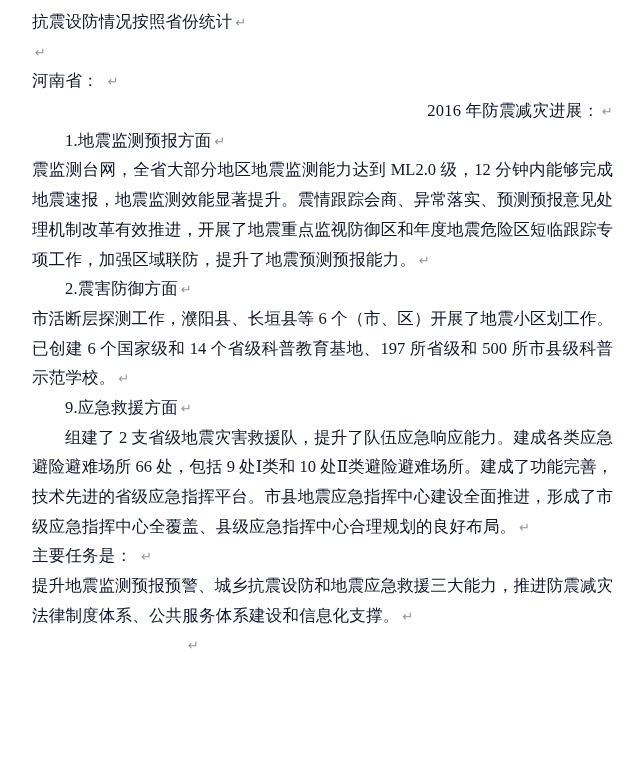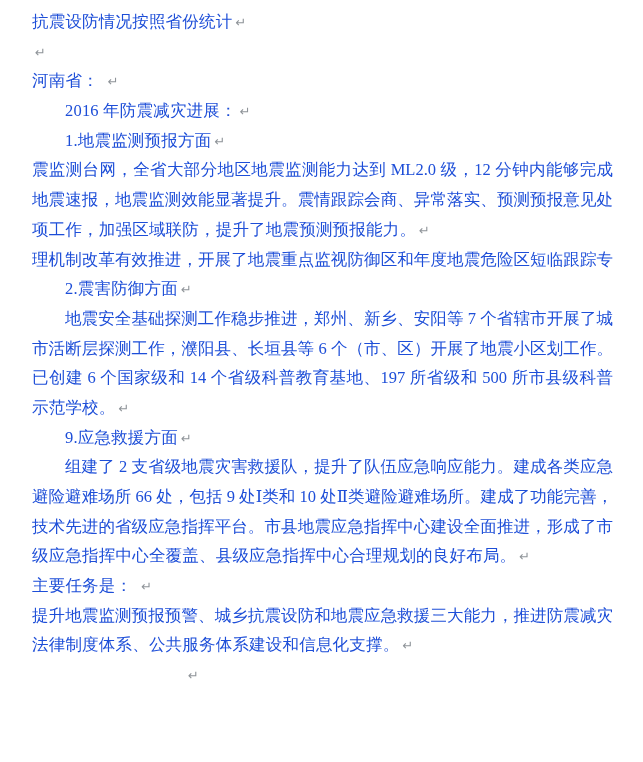--- a/index.html
+++ b/index.html
@@ -26,47 +26,46 @@
     white-space: nowrap;
     letter-spacing: 0.2px;
   }
   .text-line.justified {
     white-space: normal;
     text-align: justify;
     text-align-last: justify;
     letter-spacing: 0;
   }
   .text-line .line-text {
-    color: #1d4ed8;
+    color: #0f172a;
   }
   .pilcrow {
     color: #8f9499;
     font-size: 13px;
     margin-left: 3px;
     font-family: "DejaVu Sans", sans-serif;
     letter-spacing: 0;
   }
   .pilcrow.gapped { margin-left: 9px; }
 </style>
 </head>
 <body>
 
 <div class="page">
   <div id="doc-lines">
       <div class="text-line"><span class="line-text">抗震设防情况按照省份统计</span><span class="pilcrow">↵</span></div>
       <div class="text-line"><span class="line-text"></span><span class="pilcrow">↵</span></div>
       <div class="text-line"><span class="line-text">河南省：</span><span class="pilcrow gapped">↵</span></div>
-      <div class="text-line" style="padding-left: 33px;"><span class="line-text">2016 年防震减灾进展：</span><span class="pilcrow">↵</span></div>
+      <div class="text-line" style="padding-left: 33px; text-align: right;"><span class="line-text">2016 年防震减灾进展：</span><span class="pilcrow">↵</span></div>
       <div class="text-line" style="padding-left: 33px;"><span class="line-text">1.地震监测预报方面</span><span class="pilcrow">↵</span></div>
       <div class="text-line justified"><span class="line-text">震监测台网，全省大部分地区地震监测能力达到 ML2.0 级，12 分钟内能够完成</span></div>
       <div class="text-line justified"><span class="line-text">地震速报，地震监测效能显著提升。震情跟踪会商、异常落实、预测预报意见处</span></div>
+      <div class="text-line justified"><span class="line-text">理机制改革有效推进，开展了地震重点监视防御区和年度地震危险区短临跟踪专</span></div>
       <div class="text-line"><span class="line-text">项工作，加强区域联防，提升了地震预测预报能力。</span><span class="pilcrow">↵</span></div>
-      <div class="text-line justified"><span class="line-text">理机制改革有效推进，开展了地震重点监视防御区和年度地震危险区短临跟踪专</span></div>
       <div class="text-line" style="padding-left: 33px;"><span class="line-text">2.震害防御方面</span><span class="pilcrow">↵</span></div>
-      <div class="text-line justified" style="padding-left: 33px;"><span class="line-text">地震安全基础探测工作稳步推进，郑州、新乡、安阳等 7 个省辖市开展了城</span></div>
       <div class="text-line justified"><span class="line-text">市活断层探测工作，濮阳县、长垣县等 6 个（市、区）开展了地震小区划工作。</span></div>
       <div class="text-line justified"><span class="line-text">已创建 6 个国家级和 14 个省级科普教育基地、197 所省级和 500 所市县级科普</span></div>
       <div class="text-line"><span class="line-text">示范学校。</span><span class="pilcrow">↵</span></div>
       <div class="text-line" style="padding-left: 33px;"><span class="line-text">9.应急救援方面</span><span class="pilcrow">↵</span></div>
       <div class="text-line justified" style="padding-left: 33px;"><span class="line-text">组建了 2 支省级地震灾害救援队，提升了队伍应急响应能力。建成各类应急</span></div>
       <div class="text-line justified"><span class="line-text">避险避难场所 66 处，包括 9 处Ⅰ类和 10 处Ⅱ类避险避难场所。建成了功能完善，</span></div>
       <div class="text-line justified"><span class="line-text">技术先进的省级应急指挥平台。市县地震应急指挥中心建设全面推进，形成了市</span></div>
       <div class="text-line"><span class="line-text">级应急指挥中心全覆盖、县级应急指挥中心合理规划的良好布局。</span><span class="pilcrow">↵</span></div>
       <div class="text-line"><span class="line-text">主要任务是：</span><span class="pilcrow gapped">↵</span></div>
       <div class="text-line justified"><span class="line-text">提升地震监测预报预警、城乡抗震设防和地震应急救援三大能力，推进防震减灾</span></div>

